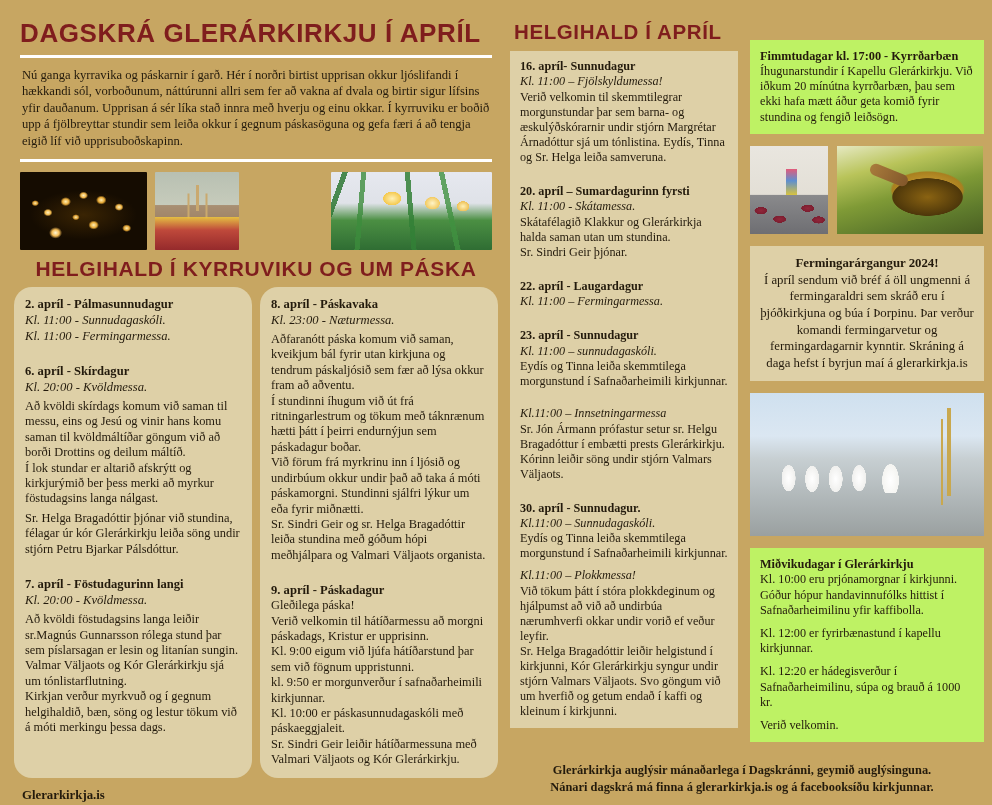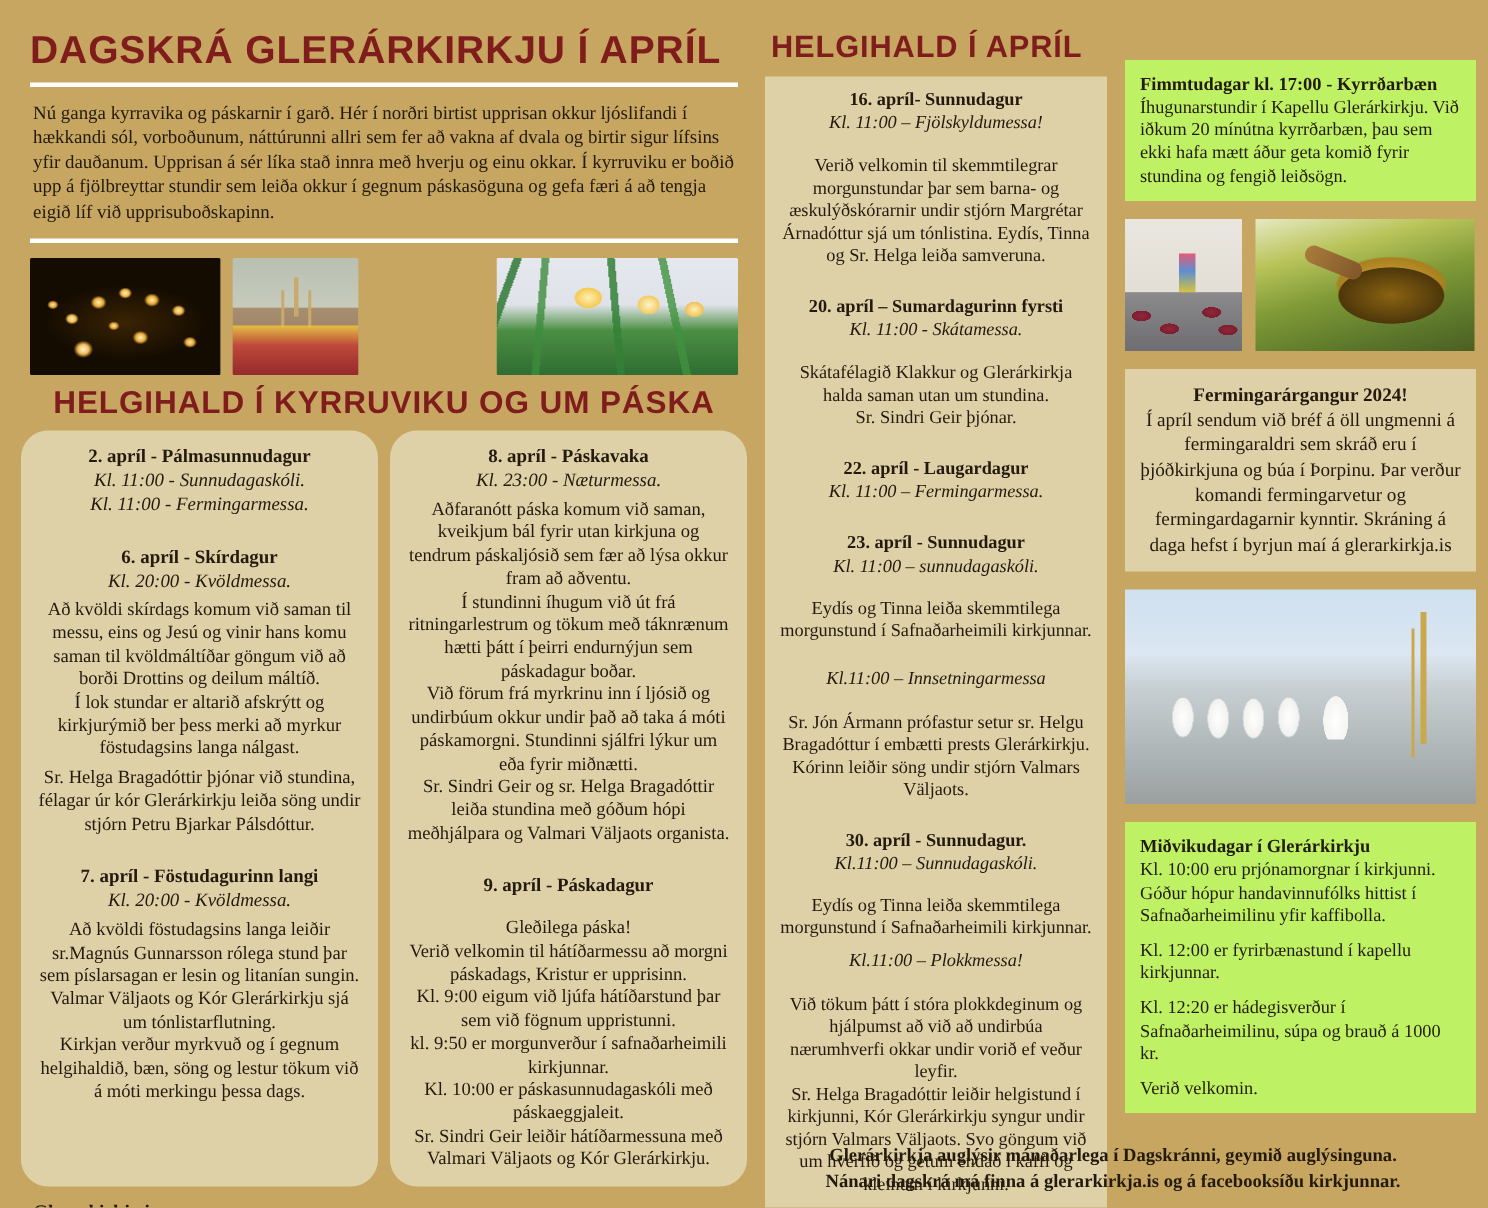--- a/index.html
+++ b/index.html
@@ -104,38 +104,38 @@
     background: #ded0a7;
     padding: 9px 11px 10px 11px;
     box-sizing: border-box;
   }
   .twocol {
     display: flex;
     gap: 8px;
   }
   .twocol > .box { width: 238px; border-radius: 18px; }
 
-  .ev { margin-bottom: 11px; text-align: center; }
+  .ev { margin-bottom: 11px; }
   .ev:last-child { margin-bottom: 0; }
   .ev-title {
     font-weight: bold;
     font-size: 12.6px;
     line-height: 16px;
   }
   .ev-time {
     font-style: italic;
     font-size: 12.6px;
     line-height: 16px;
   }
   .ev-body {
     font-size: 12.4px;
     line-height: 15.4px;
     margin-top: 4px;
   }
-  .ev-body.tight { margin-top: 13px; font-family: Liberation Serif, serif; }
+  .ev-body.tight { margin-top: 0; font-family: Liberation Serif, serif; }
   .ev-body p { margin: 0; }
   .gap { height: 8px; }
 
   
   .contact {
     margin: 9px 0 0 8px;
     font-size: 12.8px;
     line-height: 17px;
     font-weight: bold;
   }

